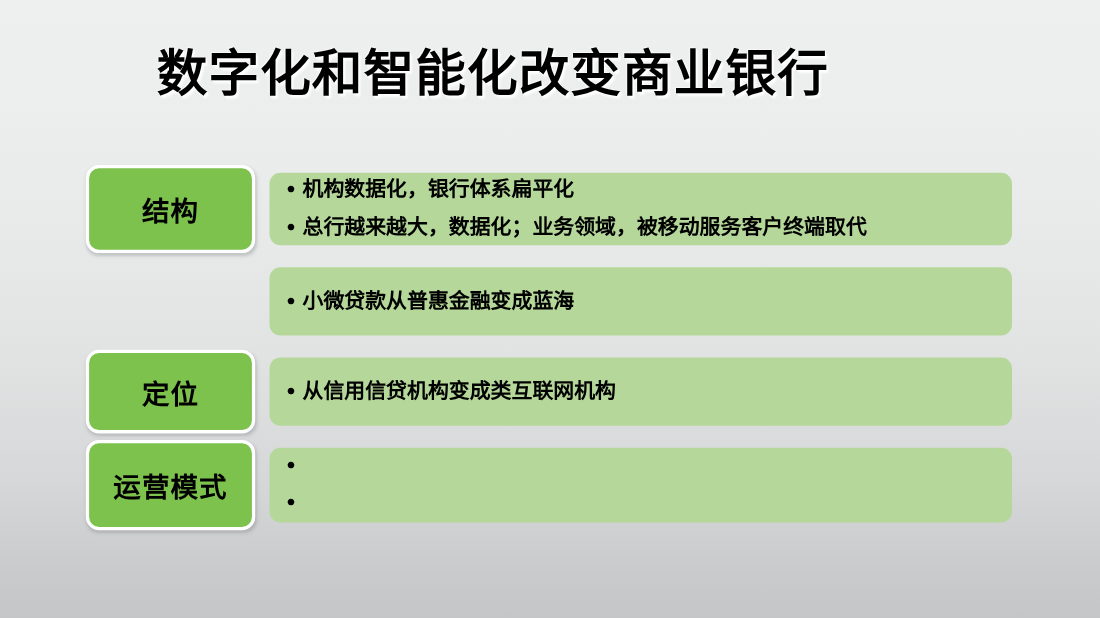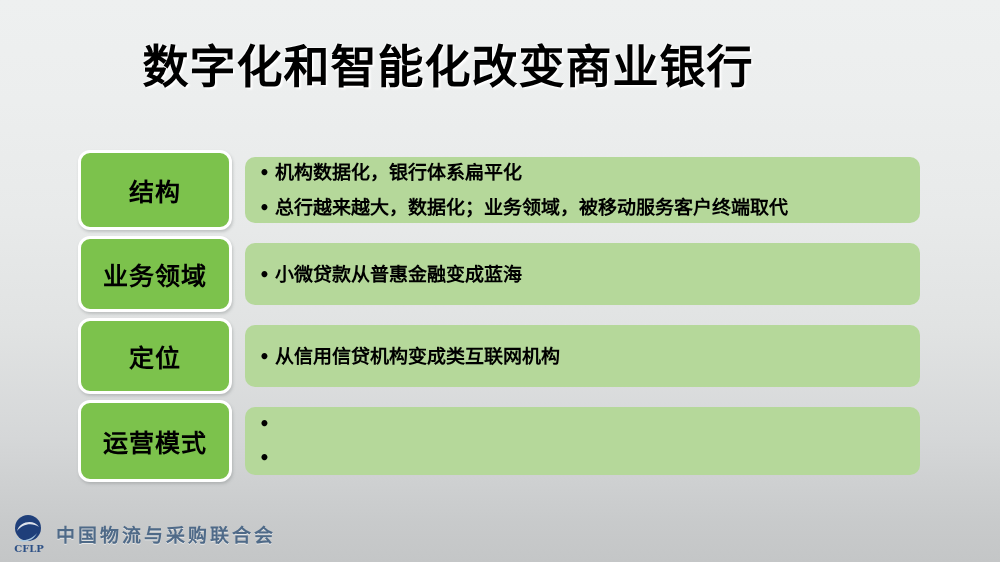--- a/index.html
+++ b/index.html
@@ -176,23 +176,20 @@
           <span>机构数据化，银行体系扁平化</span>
         </div>
         <div class="bullet-line">
           <span class="bullet-dot">•</span>
           <span>总行越来越大，数据化；业务领域，被移动服务客户终端取代</span>
         </div>
       </div>
     </div>
 
     <div class="row" id="row-2">
-      <div class="label-box">
-        <span class="label-text">业务领域</span>
-      </div>
       <div class="content-box">
         <div class="bullet-line">
           <span class="bullet-dot">•</span>
           <span>小微贷款从普惠金融变成蓝海</span>
         </div>
       </div>
     </div>
 
     <div class="row" id="row-3">
       <div class="label-box">
@@ -215,25 +212,14 @@
           <span class="bullet-dot">•</span>
         </div>
         <div class="bullet-line">
           <span class="bullet-dot">•</span>
         </div>
       </div>
     </div>
 
   </div>
 
-  <div class="footer">
-    <span class="logo-mark">
-      <svg width="42" height="44" viewBox="0 0 42 44" xmlns="http://www.w3.org/2000/svg">
-        <circle cx="20" cy="17" r="13" fill="#1f3f7a"></circle>
-        <path d="M6 24 C10 31, 22 31, 29 22 C24 33, 9 33, 6 24 Z" fill="#a9c9e2"></path>
-        <path d="M9 20 C14 13, 24 11, 31 16 C26 8, 12 10, 9 20 Z" fill="#ffffff" opacity="0.85"></path>
-        <text x="21" y="41" font-family="DejaVu Serif, Liberation Serif, serif" font-size="10" font-weight="bold" fill="#2e5186" text-anchor="middle">CFLP</text>
-      </svg>
-    </span>
-    <span class="logo-text">中国物流与采购联合会</span>
-  </div>
 
 </div>
 
 </body></html>

